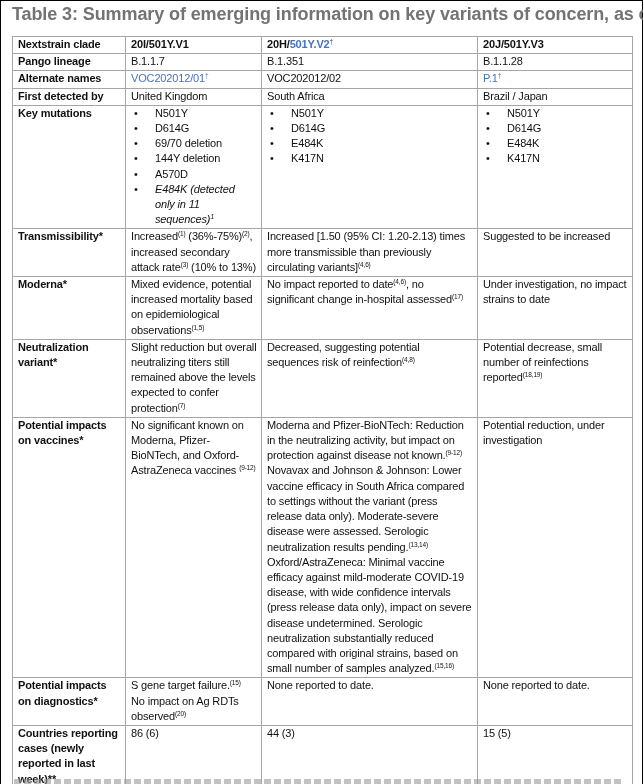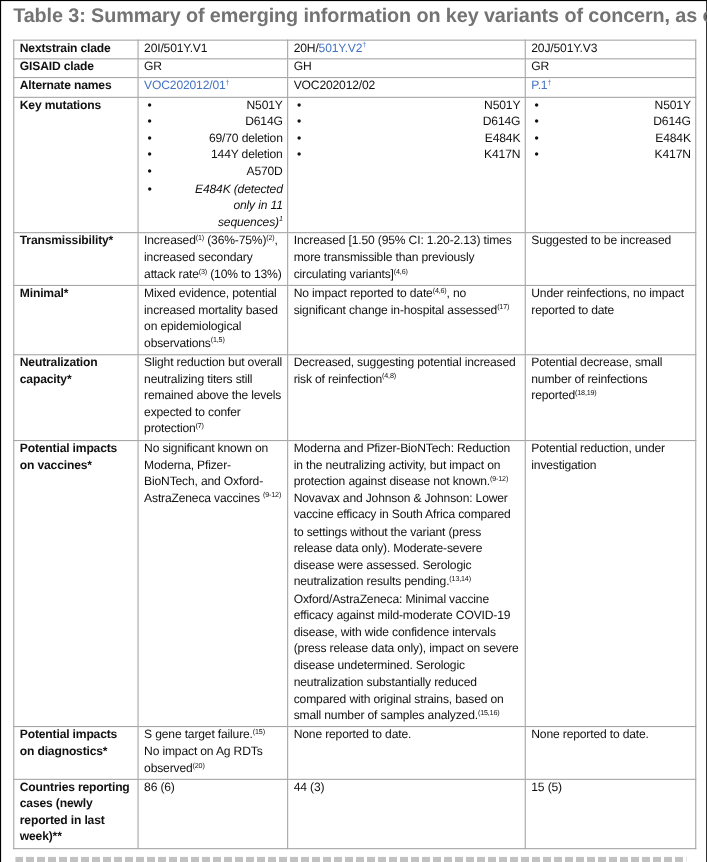--- a/index.html
+++ b/index.html
@@ -17,24 +17,24 @@
     white-space: nowrap;
   }
   table {
     position: absolute; left: 12px; top: 36px;
     border-collapse: collapse; table-layout: fixed; width: 620px;
     font-size: 11px; line-height: 15.2px; letter-spacing: -0.15px;
   }
   col.c0 { width: 113px; } col.c1 { width: 136px; } col.c2 { width: 216px; } col.c3 { width: 155px; }
   td { border: 1px solid #a6a6a6; vertical-align: top; padding: 0 4px 1px 5px; }
   td.lbl { font-weight: bold; }
-  tr.hdr td.val { font-weight: normal; }
+  tr.hdr td.val { font-weight: bold; }
   .blue { color: #4472c4; }
   sup { font-size: 6.5px; line-height: 0; vertical-align: 4px; }
-  ul { margin: 0; padding: 0; list-style: none; text-align: right; }
+  ul { margin: 0; padding: 0; list-style: none; }
   ul li { position: relative; padding-left: 24px; }
   ul li::before { content: "\2022"; position: absolute; left: 3px; top: 0; }
   .ital { font-style: italic; }
   .bottom-cut {
     position: absolute; left: 14px; top: 779px; width: 610px; height: 6px;
     background: repeating-linear-gradient(90deg, #999 0 7px, transparent 7px 10px);
     opacity: 0.6;
   }
 </style>
 </head>
@@ -52,30 +52,36 @@
       <col class="c3">
     </colgroup>
   <tbody>
       <tr class="hdr">
     <td class="lbl">Nextstrain clade</td>
     <td class="val">20I/501Y.V1</td>
     <td class="val"><span>20H/</span><span class="blue">501Y.V2</span><sup class="blue">†</sup></td>
     <td class="val">20J/501Y.V3</td>
   </tr>
   <tr>
-    <td class="lbl">GISAID clade</td>
-    <td>GR</td>
-    <td>GH</td>
-    <td>GR</td>
+    <td class="lbl">Pango lineage</td>
+    <td>B.1.1.7</td>
+    <td>B.1.351</td>
+    <td>B.1.1.28</td>
   </tr>
   <tr>
     <td class="lbl">Alternate names</td>
     <td><span class="blue">VOC202012/01</span><sup class="blue">†</sup></td>
     <td>VOC202012/02</td>
     <td><span class="blue">P.1</span><sup class="blue">†</sup></td>
+  </tr>
+  <tr>
+    <td class="lbl">First detected by</td>
+    <td>United Kingdom</td>
+    <td>South Africa</td>
+    <td>Brazil / Japan</td>
   </tr>
   <tr>
     <td class="lbl">Key mutations</td>
     <td>
       <ul>
             <li>N501Y</li>
             <li>D614G</li>
             <li>69/70 deletion</li>
             <li>144Y deletion</li>
             <li>A570D</li>
@@ -101,29 +107,29 @@
           </ul>
         </td>
   </tr>
   <tr>
     <td class="lbl">Transmissibility*</td>
     <td><span>Increased</span><sup>(1)</sup><span> (36%-75%)</span><sup>(2)</sup><span>, increased secondary attack rate</span><sup>(3)</sup><span> (10% to 13%)</span></td>
     <td><span>Increased [1.50 (95% CI: 1.20-2.13) times more transmissible than previously circulating variants]</span><sup>(4,6)</sup></td>
     <td>Suggested to be increased</td>
   </tr>
   <tr>
-    <td class="lbl">Minimal*</td>
+    <td class="lbl">Moderna*</td>
     <td><span>Mixed evidence, potential increased mortality based on epidemiological observations</span><sup>(1,5)</sup></td>
     <td><span>No impact reported to date</span><sup>(4,6)</sup><span>, no significant change in-hospital assessed</span><sup>(17)</sup></td>
-    <td>Under reinfections, no impact reported to date</td>
+    <td>Under investigation, no impact strains to date</td>
   </tr>
   <tr>
-    <td class="lbl">Neutralization capacity*</td>
+    <td class="lbl">Neutralization variant*</td>
     <td><span>Slight reduction but overall neutralizing titers still remained above the levels expected to confer protection</span><sup>(7)</sup></td>
-    <td><span>Decreased, suggesting potential increased risk of reinfection</span><sup>(4,8)</sup></td>
+    <td><span>Decreased, suggesting potential sequences risk of reinfection</span><sup>(4,8)</sup></td>
     <td><span>Potential decrease, small number of reinfections reported</span><sup>(18,19)</sup></td>
   </tr>
   <tr>
     <td class="lbl">Potential impacts on vaccines*</td>
     <td><span>No significant known on Moderna, Pfizer-BioNTech, and Oxford-AstraZeneca vaccines </span><sup>(9-12)</sup></td>
     <td><span>Moderna and Pfizer-BioNTech: Reduction in the neutralizing activity, but impact on protection against disease not known.</span><sup>(9-12)</sup><br><span>Novavax and Johnson &amp; Johnson: Lower vaccine efficacy in South Africa compared to settings without the variant (press release data only). Moderate-severe disease were assessed. Serologic neutralization results pending.</span><sup>(13,14)</sup><br><span>Oxford/AstraZeneca: Minimal vaccine efficacy against mild-moderate COVID-19 disease, with wide confidence intervals (press release data only), impact on severe disease undetermined. Serologic neutralization substantially reduced compared with original strains, based on small number of samples analyzed.</span><sup>(15,16)</sup></td>
     <td>Potential reduction, under investigation</td>
   </tr>
   <tr>
     <td class="lbl">Potential impacts on diagnostics*</td>

